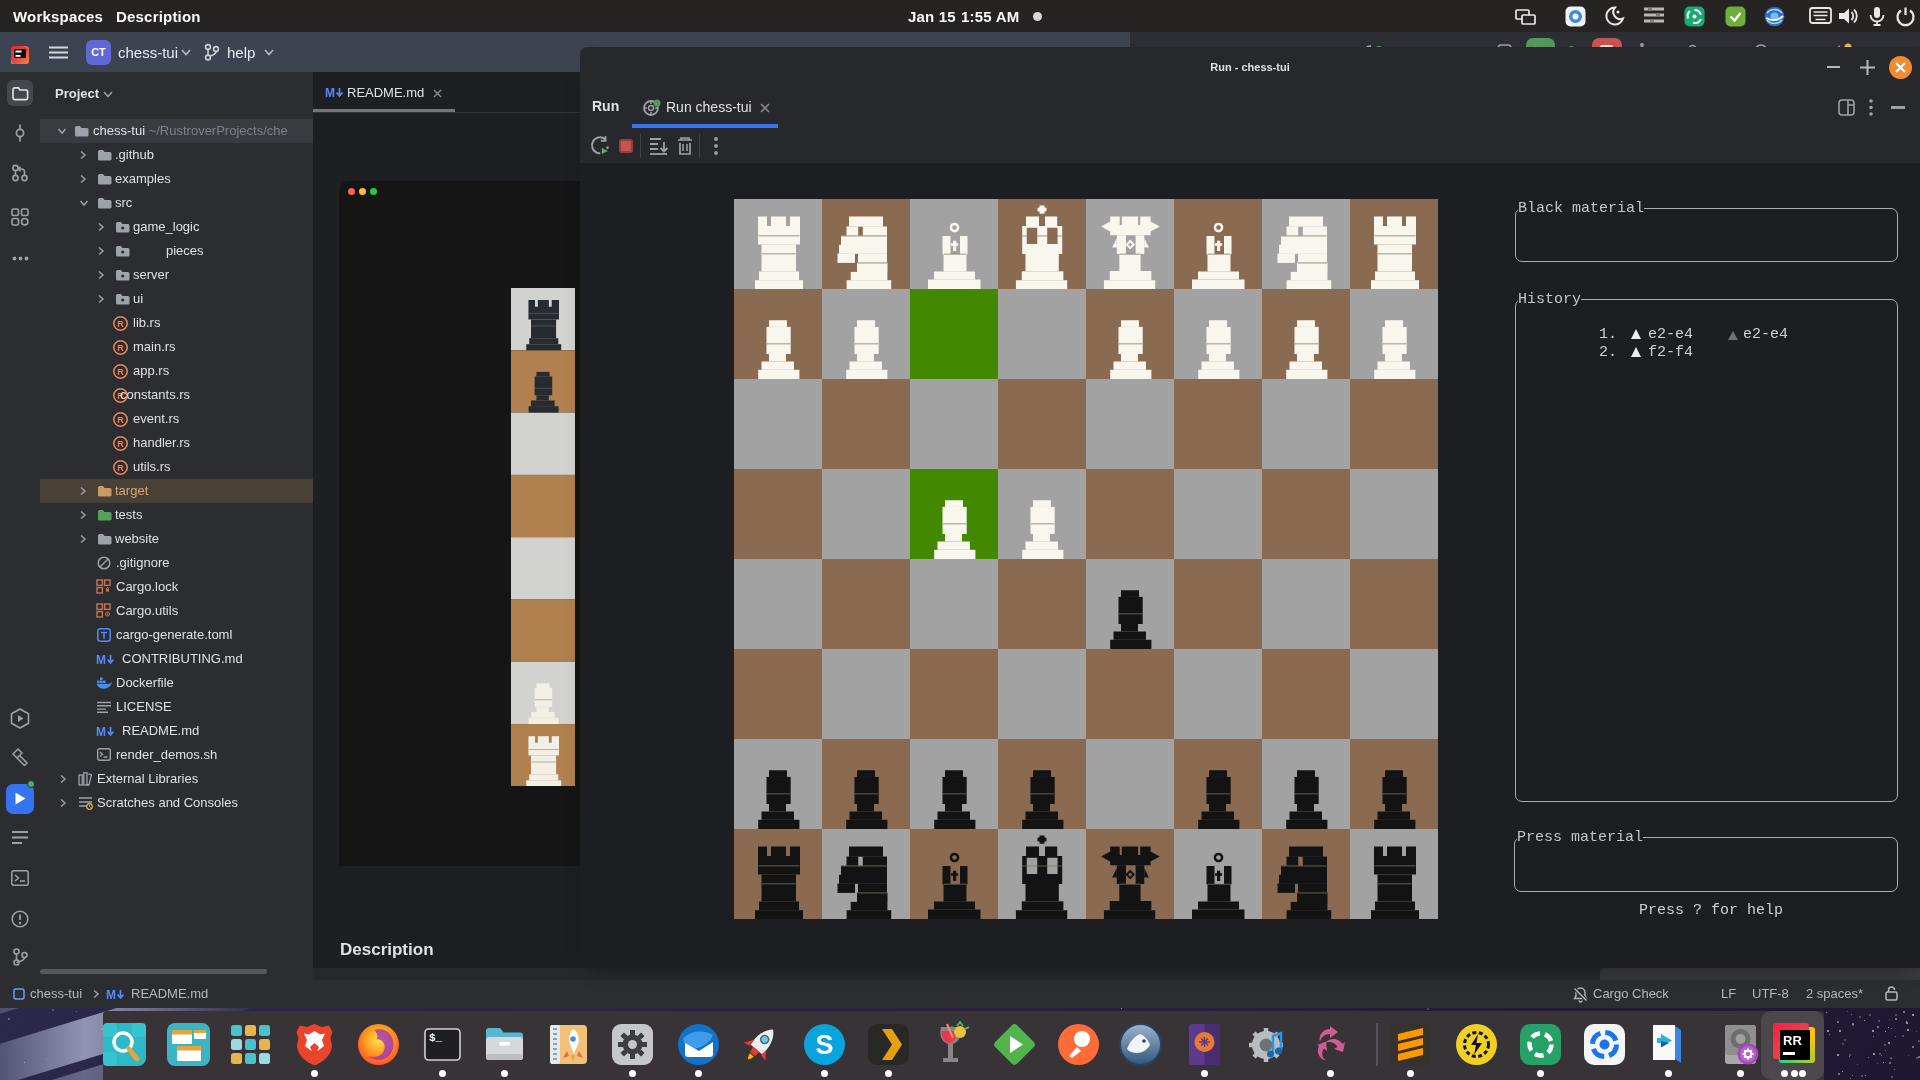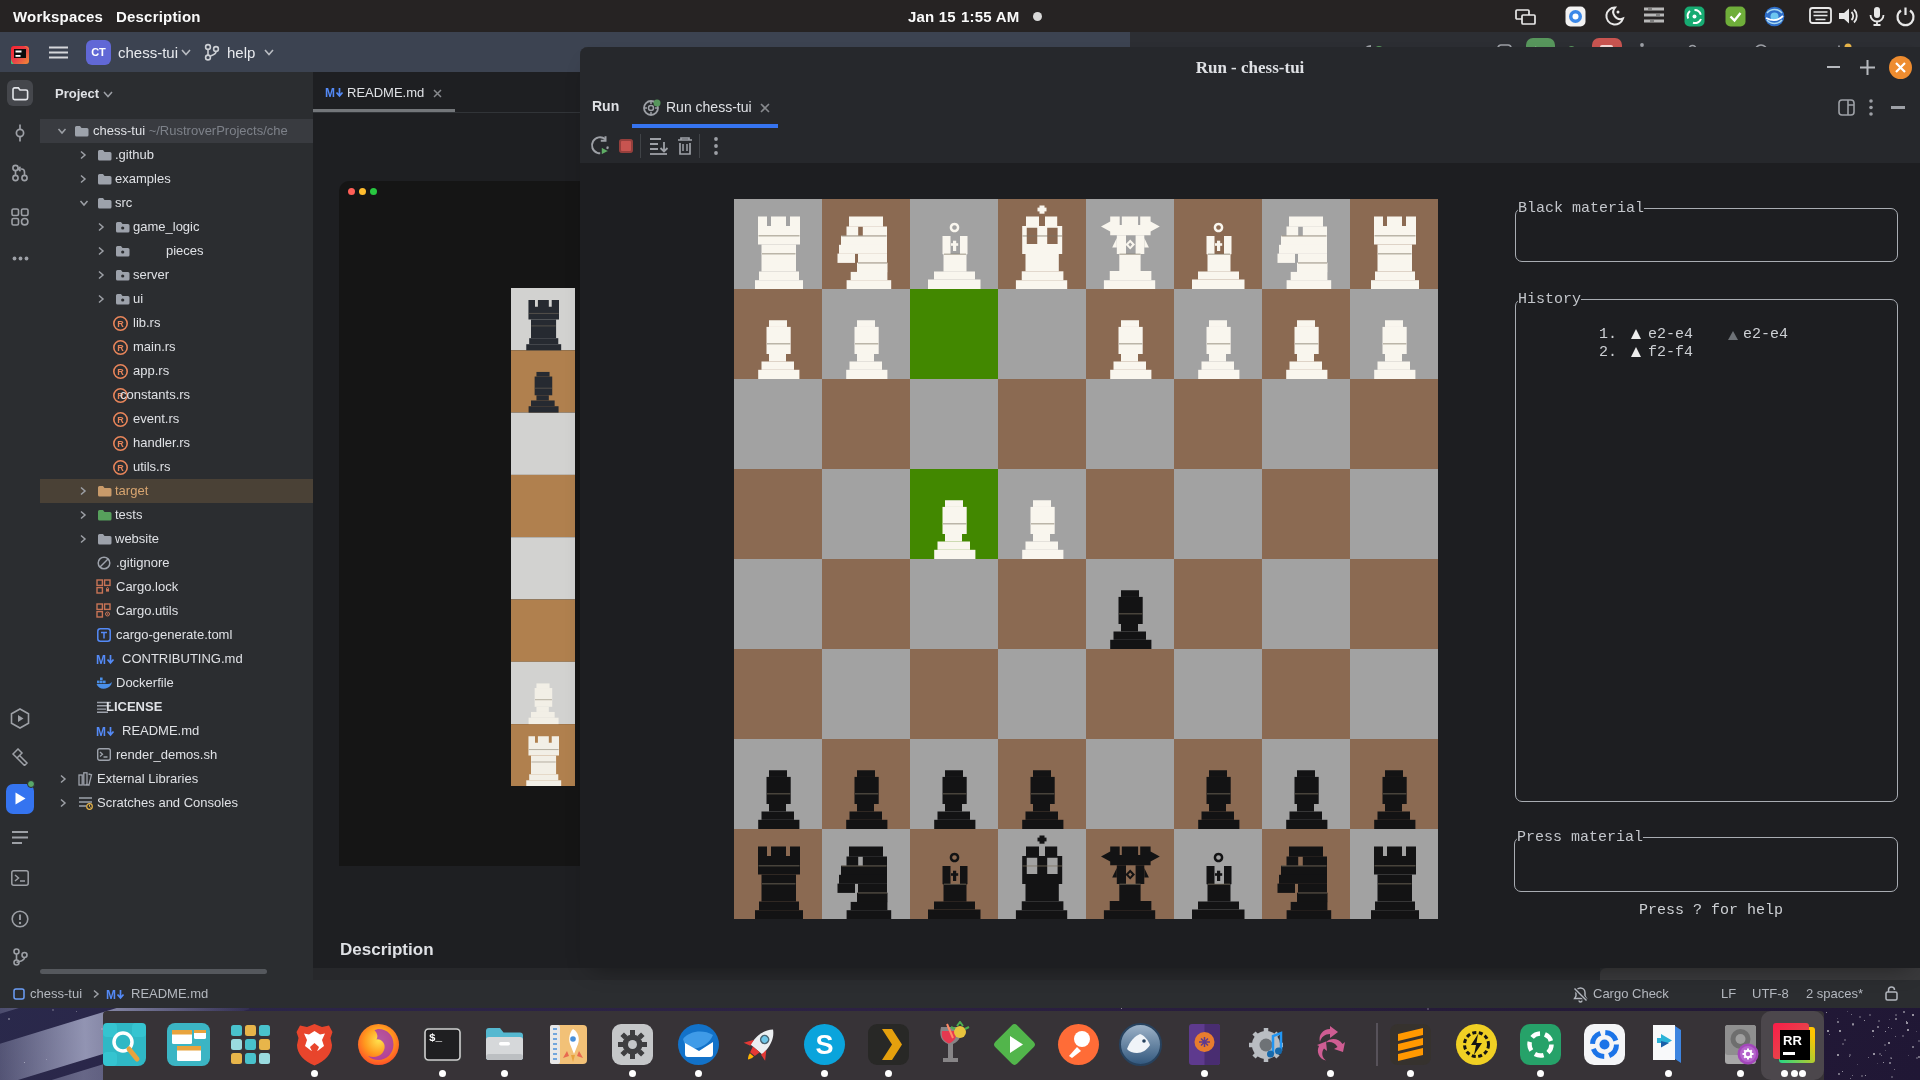--- a/index.html
+++ b/index.html
@@ -548,21 +548,21 @@
               <rect x="7" y="3.6" width="2.6" height="2.6"></rect>
               <path d="M0.5,7 H12 c1.8,0 3,-0.8 3.5,-2 c0.5,1 0,2.2 -0.8,3.2 c-1.5,2.2 -4.2,3.6 -7.2,3.6 c-3.2,0 -5.8,-1.6 -7,-4.8 Z"></path>
             </g>
           </svg>
           <span style="position:absolute;left:76px;">Dockerfile</span>
         </div>
         <div class="trow" style="top:623px;">
           <svg style="position:absolute;left:57px;top:6px;" width="14" height="12">
             <path d="M0,1.5 H14 M0,4.8 H14 M0,8.1 H9 M0,11.2 H11" stroke="#9da2ab" stroke-width="1.4"></path>
           </svg>
-          <span style="position:absolute;left:66px;font-weight:bold;">LICENSE</span>
+          <span style="position:absolute;left:76px;">LICENSE</span>
         </div>
         <div class="trow" style="top:647px;">
           <svg style="position:absolute;left:56px;top:6px;" width="22" height="13">
             <text x="0" y="11" font-size="12" font-weight="bold" fill="#548af7" font-family="Liberation Sans">M</text>
             <path d="M14.5,2 V9 M11.5,6.5 L14.5,10 L17.5,6.5" stroke="#548af7" stroke-width="1.7" fill="none"></path>
           </svg>
           <span style="position:absolute;left:82px;">README.md</span>
         </div>
         <div class="trow" style="top:671px;">
           <svg style="position:absolute;left:57px;top:5px;" width="14" height="13">
@@ -652,21 +652,21 @@
       <span style="position:absolute;left:1806px;top:6px;">2 spaces*</span>
       <svg style="position:absolute;left:1884px;top:5px;" width="15" height="17">
           <rect x="2" y="7" width="11" height="8" rx="1.5" fill="none" stroke="#b4b8bf" stroke-width="1.5"></rect>
           <path d="M4.5,7 V5 a3,3 0 0 1 6,0" fill="none" stroke="#b4b8bf" stroke-width="1.5"></path>
         </svg>
 </div>
   </div>
 
   <div id="runwin" class="abs">
     <div id="runtitle">
-      <div style="position:absolute; left:0; top:0; width:1340px; height:41px; line-height:41px; text-align:center; font-size:17px; font-weight:bold; color:#dfe1e5;font-family:Liberation Serif, serif;">Run - chess-tui</div>
+      <div style="position:absolute; left:0; top:0; width:1340px; height:41px; line-height:41px; text-align:center; font-size:11px; font-weight:bold; color:#dfe1e5;">Run - chess-tui</div>
       <div style="position:absolute; left:1247px; top:19px; width:13px; height:2px; background:#b6b9be;"></div>
       <svg style="position:absolute; left:1280px; top:13px;" width="15" height="15">
           <path d="M7.5,0 V15 M0,7.5 H15" stroke="#b6b9be" stroke-width="2"></path>
         </svg>
       <div style="position:absolute; left:1309px; top:9px; width:23px; height:23px; border-radius:50%; background:#ee8c2f;">
         <svg style="position:absolute;left:5px;top:5px;" width="13" height="13">
             <path d="M2,2 L11,11 M11,2 L2,11" stroke="#fff" stroke-width="2.2"></path>
           </svg>
       </div>
     </div>

